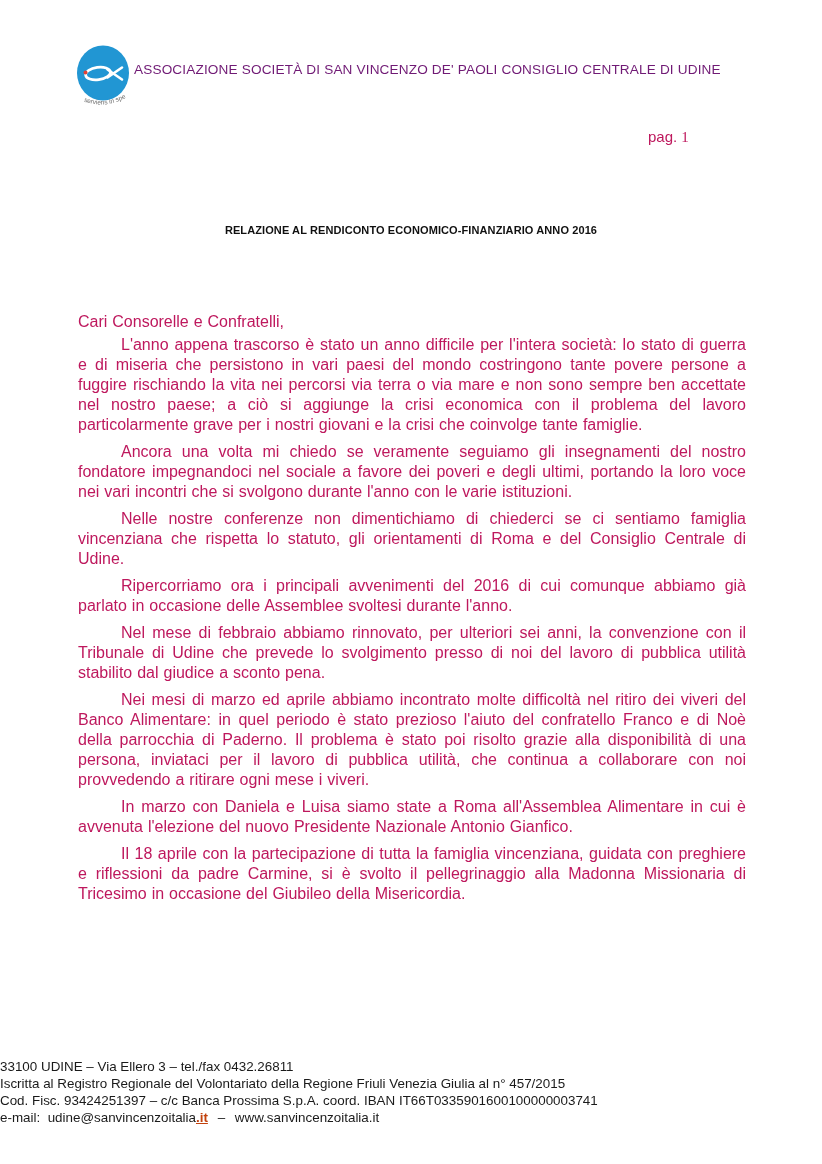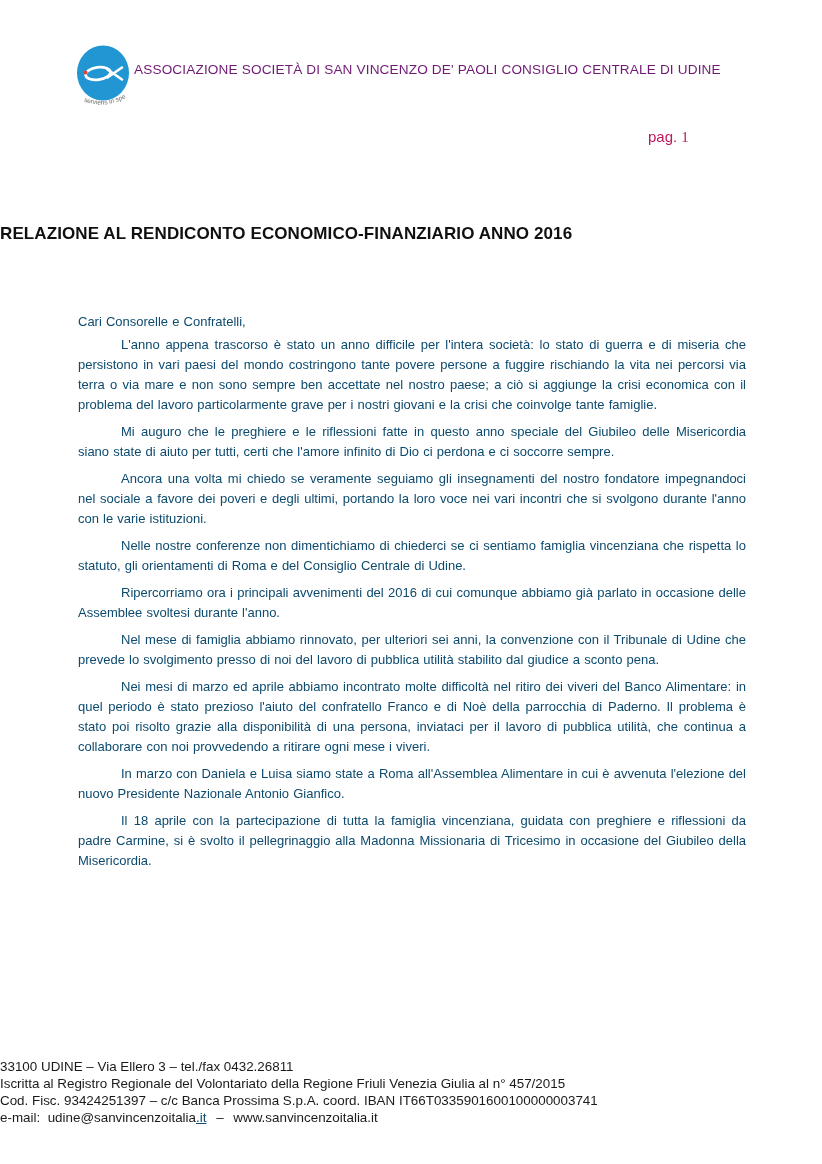--- a/index.html
+++ b/index.html
@@ -11,37 +11,37 @@
   
   .logo{position:absolute;left:74px;top:44px;width:60px;height:72px;}
   .org-name{
     position:absolute;left:134px;top:62px;width:620px;
     font-size:13.6px;letter-spacing:.15px;color:#701a75;white-space:nowrap;
   }
   .pag-line{position:absolute;left:648px;top:128px;font-size:15px;color:#be185d;}
   .pag-line .num{font-family:"Liberation Serif",serif;padding-left:4px;}
   
   .doc-title{
-    position:absolute;top:224px;left:0;width:100%;
-    font-size:17px;font-weight:bold;letter-spacing:.1px;color:#101010;
+    position:absolute;top:224px;left:0;width:100%;text-align:center;
+    font-size:11px;font-weight:bold;letter-spacing:.1px;color:#101010;
   }
   
   .content{
     position:absolute;left:78px;top:312px;width:668px;
-    font-size:13px;line-height:20px;text-align:justify;
-    word-spacing:.5px;color:#0c4a6e;
+    font-size:16px;line-height:20px;text-align:justify;
+    word-spacing:.5px;color:#be185d;
   }
   .content p{margin:0 0 7px 0;text-indent:43px;}
   .content p.salutation{text-indent:0;margin-bottom:3px;}
   
   .footer{
     position:absolute;bottom:38px;left:0;width:100%;text-align:left;
     font-size:13.4px;line-height:17px;color:#1a1a1a;
   }
-  .footer .email-link{color:#0c4a6e;text-decoration:underline;cursor:pointer;}
+  .footer .email-link{color:#c2410c;text-decoration:underline;cursor:pointer;font-weight:bold;}
   .footer .sep{padding:0 6px;}
 </style>
 </head>
 <body>
 
 <div class="page">
 
   <div class="logo">
     <svg width="60" height="72" viewBox="0 0 60 72" xmlns="http://www.w3.org/2000/svg">
       <ellipse cx="29" cy="29" rx="26" ry="27.5" fill="#2196d3"></ellipse>
@@ -62,25 +62,24 @@
 
   <div class="pag-line">
     <span>pag.</span><span class="num">1</span>
   </div>
 
   <div class="doc-title">RELAZIONE AL RENDICONTO ECONOMICO-FINANZIARIO ANNO 2016</div>
 
   <div class="content">
     <p class="salutation">Cari Consorelle e Confratelli,</p>
     <p>L'anno appena trascorso è stato un anno difficile per l'intera società: lo stato di guerra e di miseria che persistono in vari paesi del mondo costringono tante povere persone a fuggire rischiando la vita nei percorsi via terra o via mare e non sono sempre ben accettate nel nostro paese; a ciò si aggiunge la crisi economica con il problema del lavoro particolarmente grave per i nostri giovani e la crisi che coinvolge tante famiglie.</p>
-    <p>Mi auguro che le preghiere e le riflessioni fatte in questo anno speciale del Giubileo delle Misericordia siano state di aiuto per tutti, certi che l'amore infinito di Dio ci perdona e ci soccorre sempre.</p>
     <p>Ancora una volta mi chiedo se veramente seguiamo gli insegnamenti del nostro fondatore impegnandoci nel sociale a favore dei poveri e degli ultimi, portando la loro voce nei vari incontri che si svolgono durante l'anno con le varie istituzioni.</p>
     <p>Nelle nostre conferenze non dimentichiamo di chiederci se ci sentiamo famiglia vincenziana che rispetta lo statuto, gli orientamenti di Roma e del Consiglio Centrale di Udine.</p>
     <p>Ripercorriamo ora i principali avvenimenti del 2016 di cui comunque abbiamo già parlato in occasione delle Assemblee svoltesi durante l'anno.</p>
-    <p>Nel mese di famiglia abbiamo rinnovato, per ulteriori sei anni, la convenzione con il Tribunale di Udine che prevede lo svolgimento presso di noi del lavoro di pubblica utilità stabilito dal giudice a sconto pena.</p>
+    <p>Nel mese di febbraio abbiamo rinnovato, per ulteriori sei anni, la convenzione con il Tribunale di Udine che prevede lo svolgimento presso di noi del lavoro di pubblica utilità stabilito dal giudice a sconto pena.</p>
     <p>Nei mesi di marzo ed aprile abbiamo incontrato molte difficoltà nel ritiro dei viveri del Banco Alimentare: in quel periodo è stato prezioso l'aiuto del confratello Franco e di Noè della parrocchia di Paderno. Il problema è stato poi risolto grazie alla disponibilità di una persona, inviataci per il lavoro di pubblica utilità, che continua a collaborare con noi provvedendo a ritirare ogni mese i viveri.</p>
     <p>In marzo con Daniela e Luisa siamo state a Roma all'Assemblea Alimentare in cui è avvenuta l'elezione del nuovo Presidente Nazionale Antonio Gianfico.</p>
     <p>Il 18 aprile con la partecipazione di tutta la famiglia vincenziana, guidata con preghiere e riflessioni da padre Carmine, si è svolto il pellegrinaggio alla Madonna Missionaria di Tricesimo in occasione del Giubileo della Misericordia.</p>
   </div>
 
   <div class="footer">
     <div>33100 UDINE – Via Ellero 3 –  tel./fax 0432.26811</div>
     <div>Iscritta al Registro Regionale del Volontariato della Regione Friuli Venezia Giulia al n° 457/2015</div>
     <div>Cod. Fisc. 93424251397 – c/c Banca Prossima S.p.A. coord. IBAN IT66T0335901600100000003741</div>
     <div>

